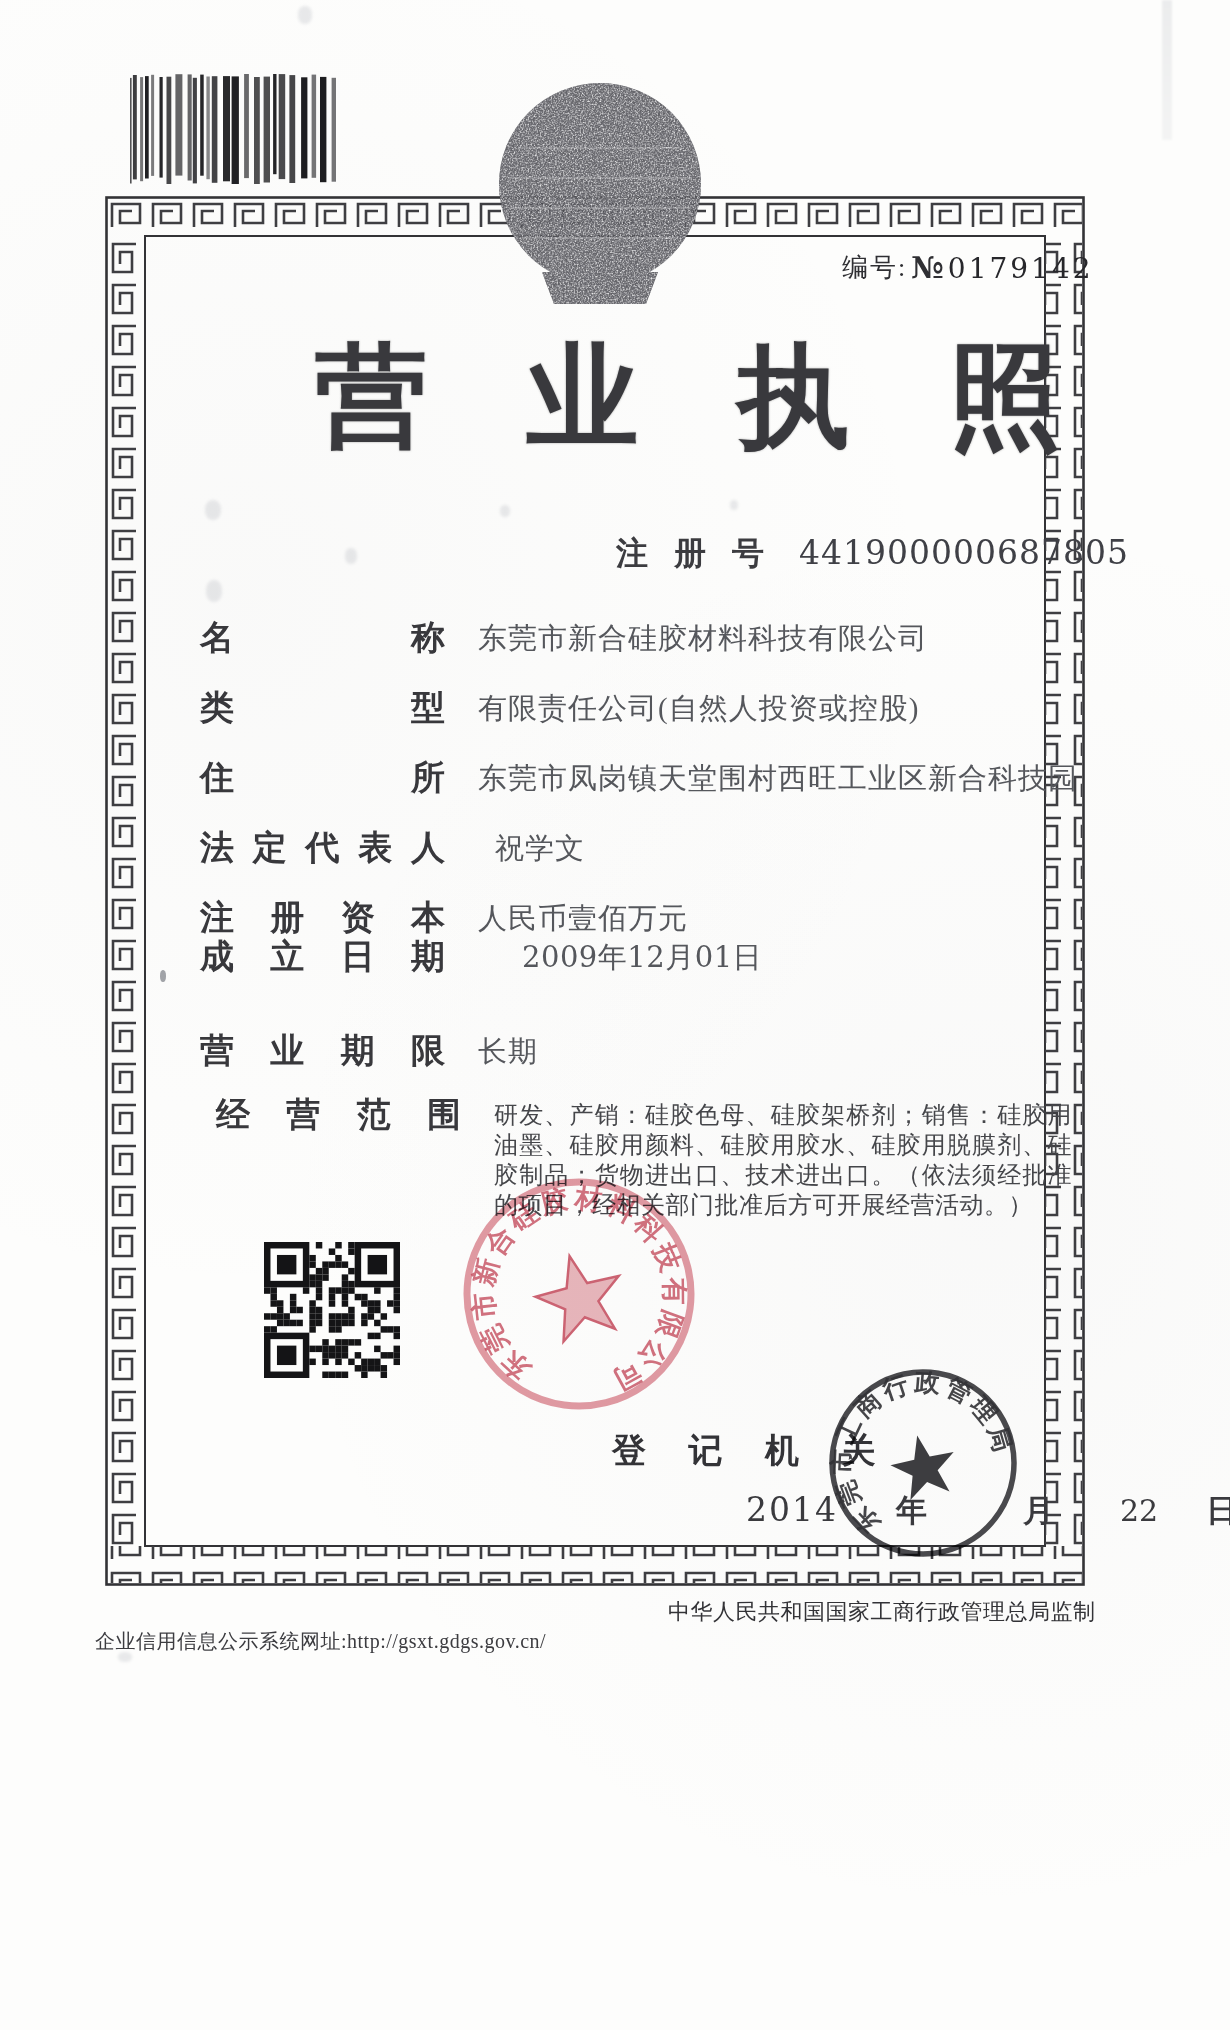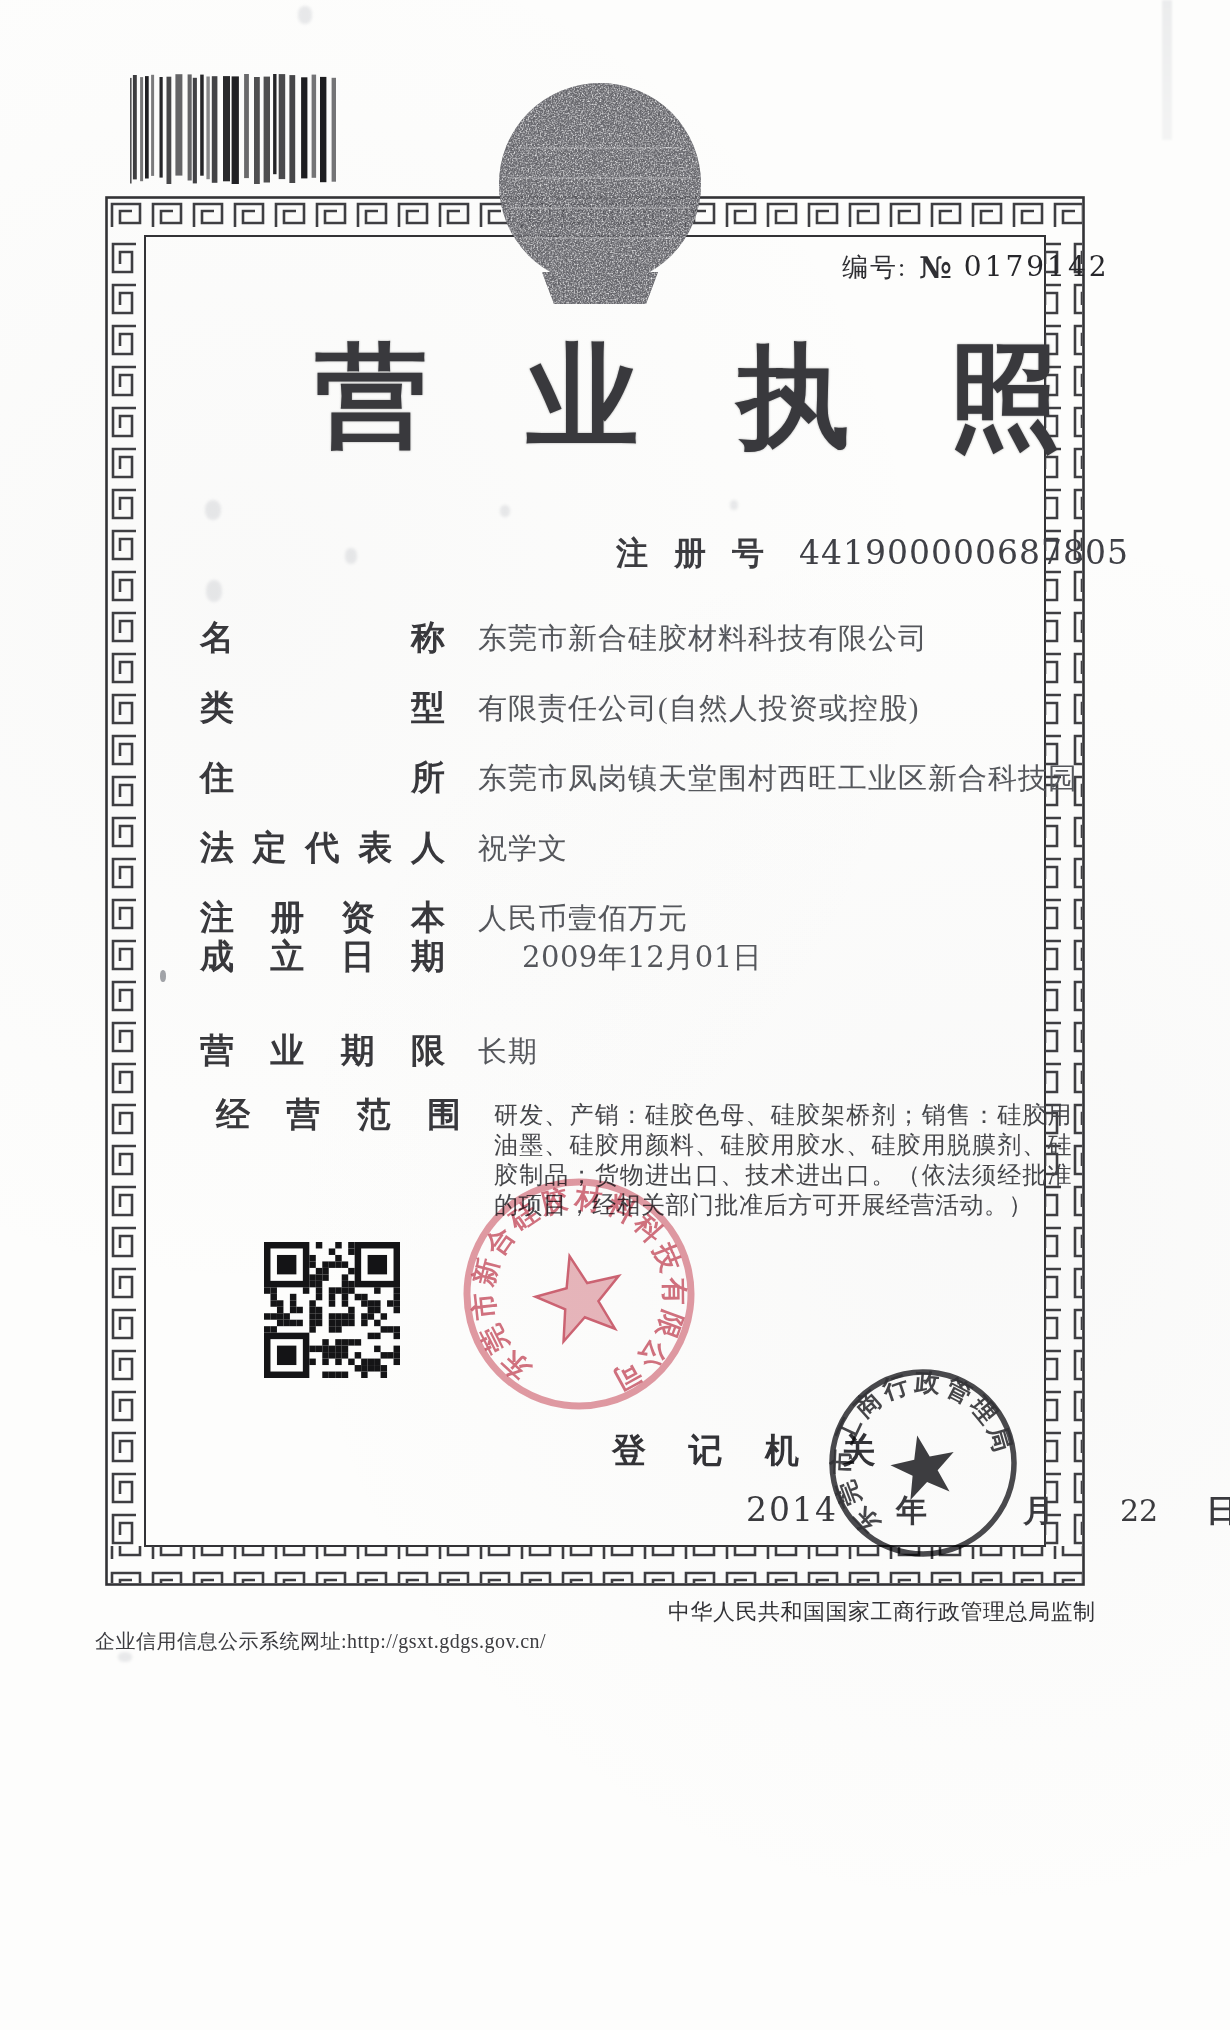--- a/index.html
+++ b/index.html
@@ -3,21 +3,21 @@
 <meta charset="utf-8">
 <style>
   html,body{margin:0;padding:0;}
   body{width:1230px;height:2030px;background:#ffffff;font-family:"Liberation Serif",serif;}
   .page{position:relative;width:1230px;height:2030px;overflow:hidden;
         background:#fdfdfc;
         background-image:radial-gradient(circle at 20% 30%, rgba(180,180,185,0.05), transparent 40%),
                          radial-gradient(circle at 80% 60%, rgba(170,170,180,0.05), transparent 45%);}
   .abs{position:absolute;}
   
-  .serial{left:842px;top:250px;display:flex;align-items:flex-start;gap:12px;color:#2f2f33;z-index:3;}
+  .serial{left:842px;top:250px;display:flex;align-items:flex-end;gap:4px;color:#2f2f33;z-index:3;}
   .serial .lab{font-size:26px;letter-spacing:2px;}
   .serial .num-sym{font-size:30px;font-weight:bold;font-family:"DejaVu Serif",serif;}
   .serial .num{font-size:28px;font-family:"DejaVu Serif",serif;letter-spacing:3px;color:#27272b;}
   
   .title{left:105px;top:322px;width:1182px;text-align:center;font-size:112px;font-weight:900;
          color:#39393d;font-family:Liberation Mono, monospace;letter-spacing:16px;z-index:3;
          text-shadow:0 0 2px rgba(60,60,60,0.5);}
   
   .regrow{left:616px;top:532px;display:flex;align-items:baseline;z-index:3;text-align:center;}
   .regrow .rlab{font-size:32px;letter-spacing:9px;color:#3c3c40;font-weight:600;}
@@ -153,21 +153,21 @@
     <span class="val">东莞市新合硅胶材料科技有限公司</span>
   </div>
   <div class="row" style="top:755px;">
     <span class="lbl">住 所</span>
     <span class="val">东莞市凤岗镇天堂围村西旺工业区新合科技园</span>
   </div>
   <div class="row" style="top:685px;">
     <span class="lbl">类 型</span>
     <span class="val">有限责任公司(自然人投资或控股)</span>
   </div>
-  <div class="row" style="top:825px;">
+  <div class="row" style="top:825px;gap:17px;">
     <span class="lbl">法 定 代 表 人</span>
     <span class="val">祝学文</span>
   </div>
   <div class="row" style="top:895px;">
     <span class="lbl">注 册 资 本</span>
     <span class="val">人民币壹佰万元</span>
   </div>
   <div class="row" style="top:934px;gap:44px;">
     <span class="lbl">成 立 日 期</span>
     <span class="val serif-num">2009年12月01日</span>

